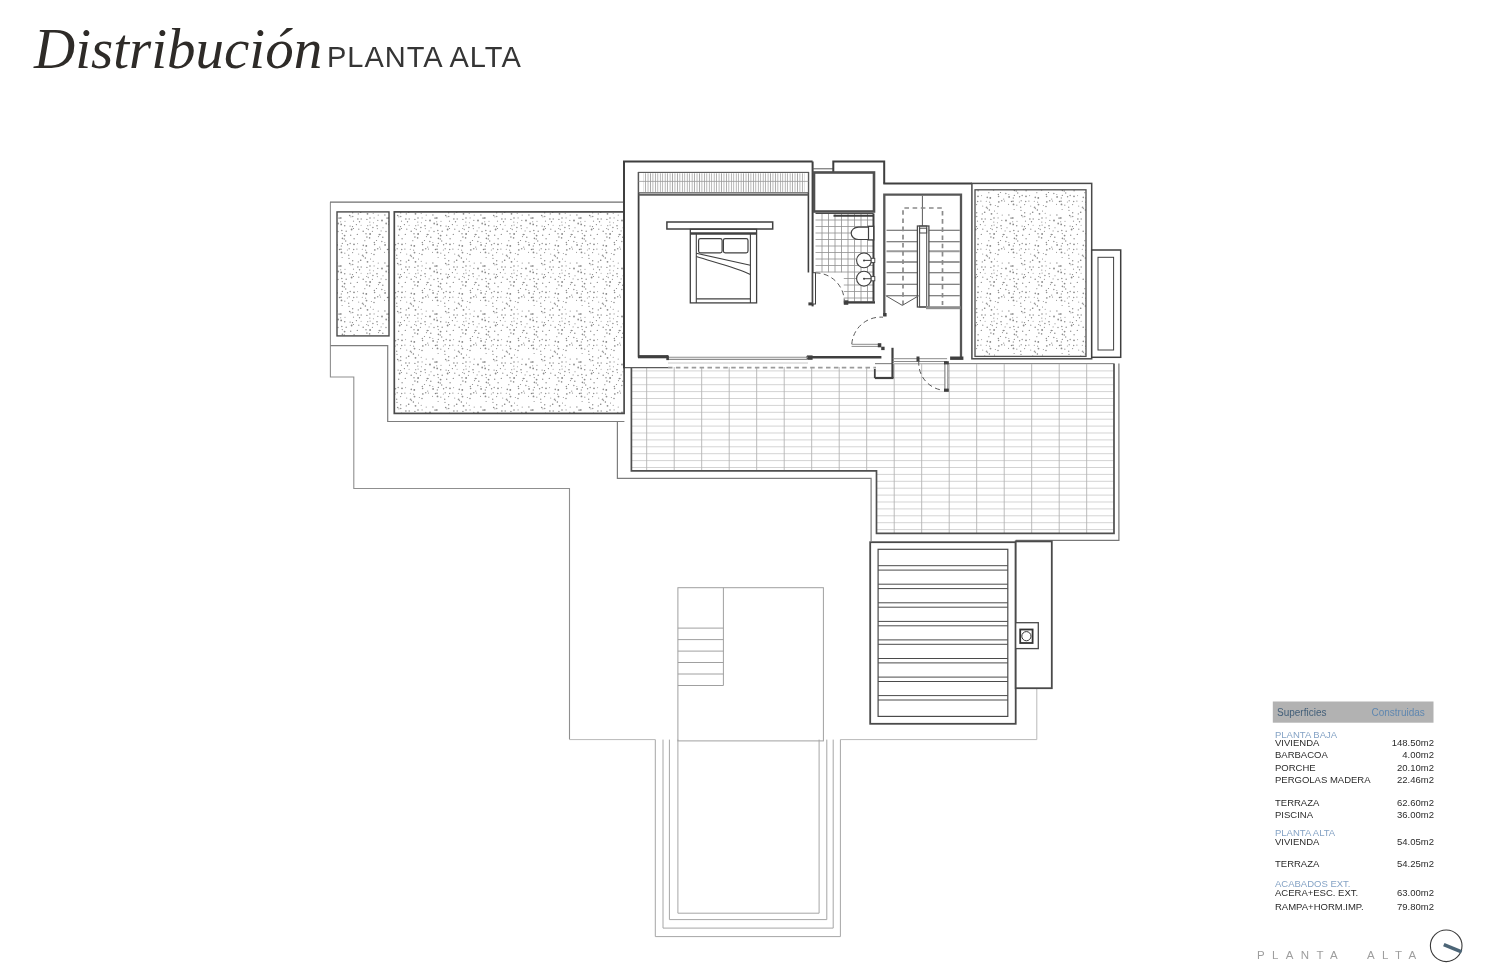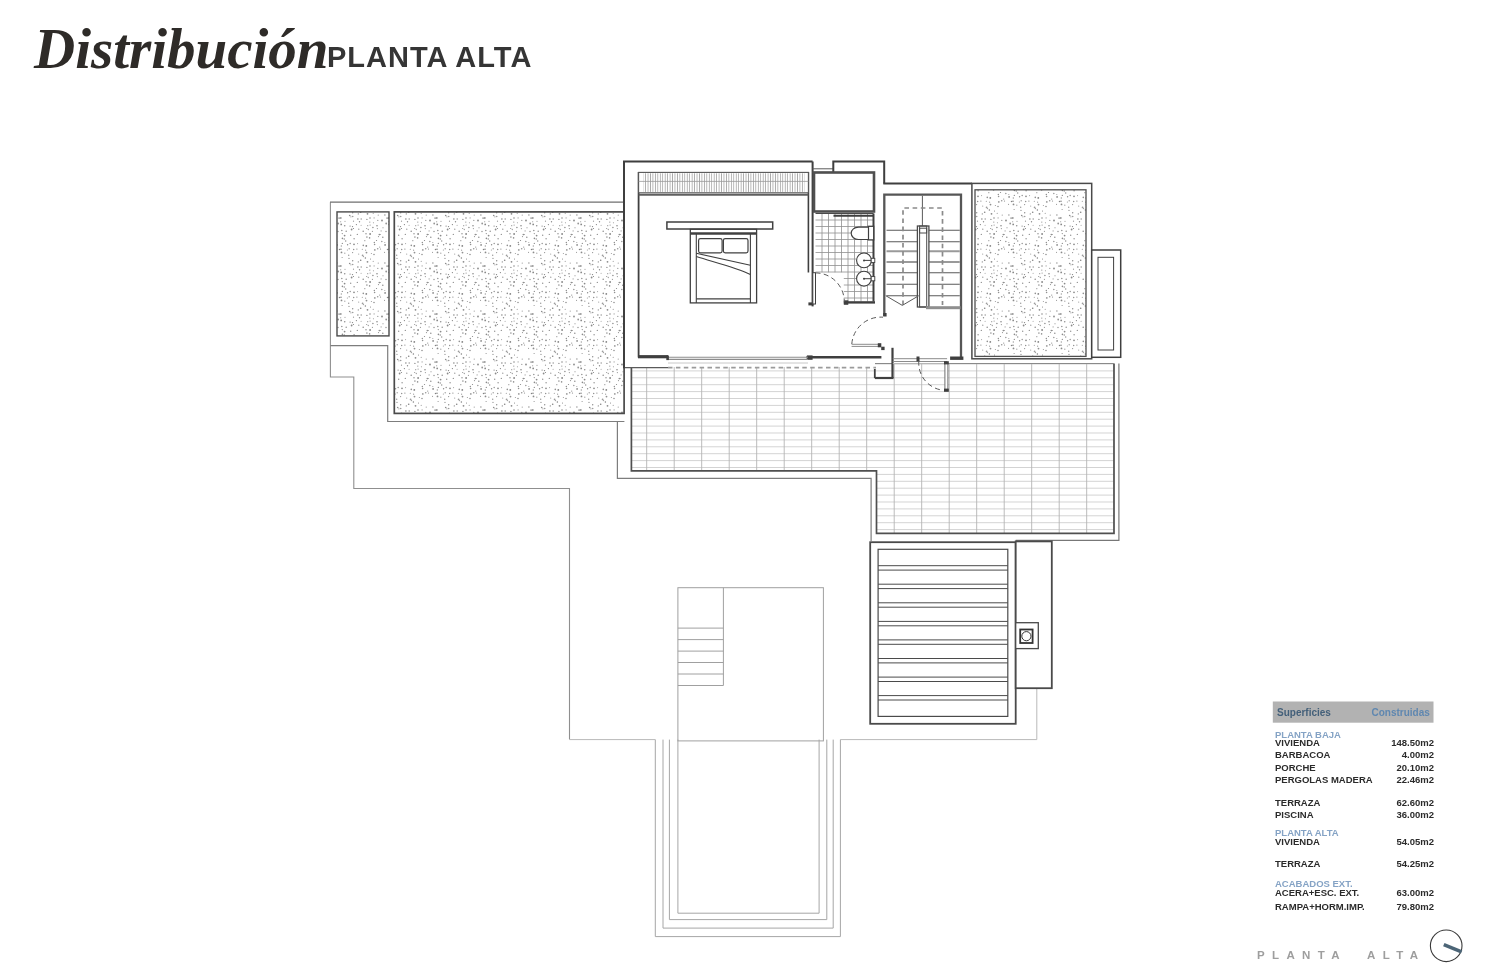--- a/index.html
+++ b/index.html
@@ -1,16 +1,16 @@
 <!DOCTYPE html>
 <html><head>
 <meta charset="utf-8">
 <style>
   html,body{margin:0;padding:0;background:#ffffff;}
-  #page{width:1508px;height:975px;position:relative;background:#ffffff;overflow:hidden;font-weight:bold;}
+  #page{width:1508px;height:975px;position:relative;background:#ffffff;overflow:hidden;}
   svg{display:block;}
   text{font-family:"Liberation Sans",sans-serif;}
 </style>
 </head>
 <body>
 <div id="page">
 <svg width="1508" height="975" viewBox="0 0 1508 975" xmlns="http://www.w3.org/2000/svg">
 <defs>
   <pattern id="stip" width="48" height="48" patternUnits="userSpaceOnUse">
     <circle cx="0.8" cy="2.5" r="0.55" fill="#9c9c9c"></circle>

